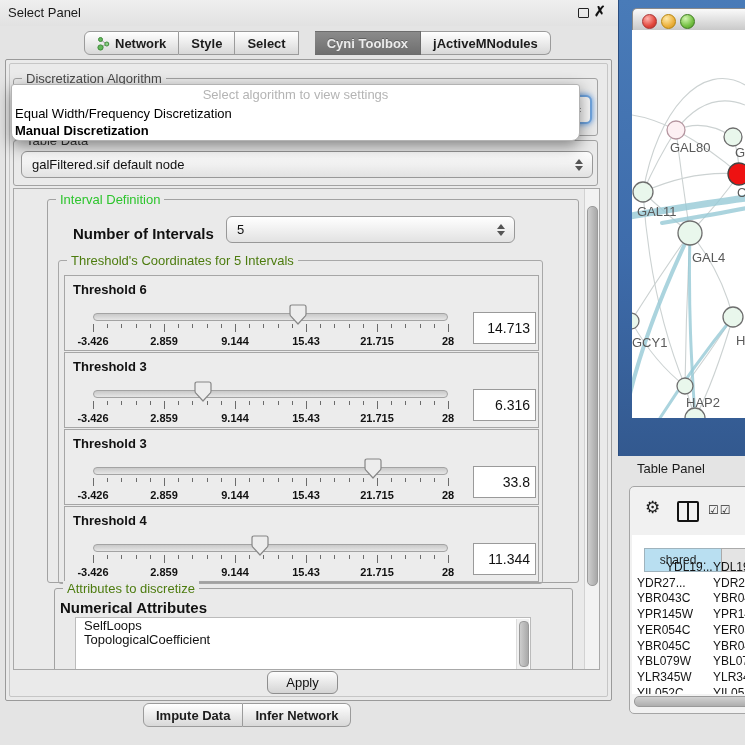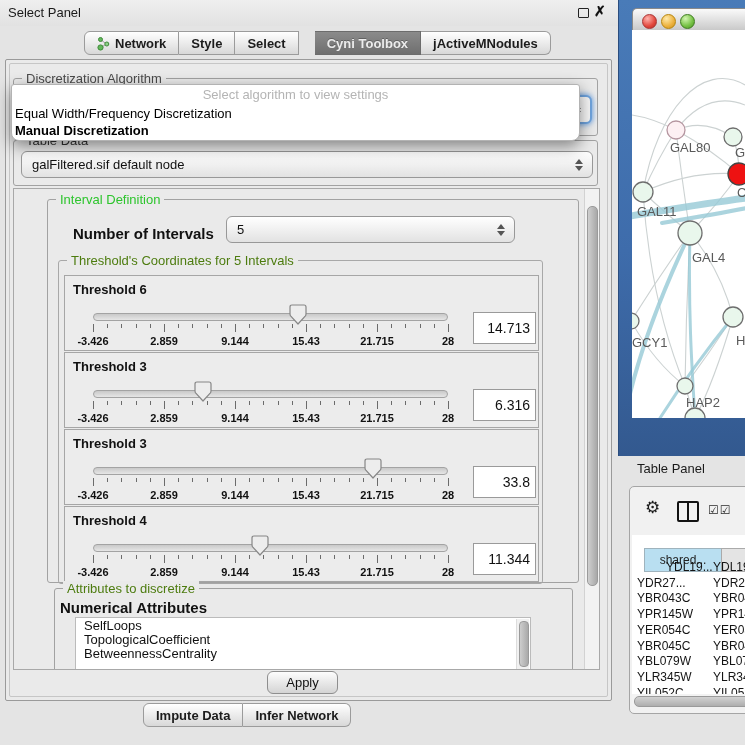--- a/index.html
+++ b/index.html
@@ -393,21 +393,20 @@
     </div>
   </div>
 
   <div class="group" style="left:40px;top:399px;width:517px;height:95px;">
     <span class="group-title t-blue">Attributes to discretize</span>
     <div class="lbl-bold" style="position:absolute;left:5px;top:10px;">Numerical Attributes</div>
     <div class="attr-list" style="left:20px;top:28px;width:454px;height:52px;">
       <div id="attr-items" style="padding-top:1px;">
           <div class="attr-item">SelfLoops</div>
           <div class="attr-item">TopologicalCoefficient</div>
-          <div class="attr-item">BetweennessCentrality</div>
         </div>
       <div class="list-vscroll">
           <div class="list-vthumb"></div>
         </div>
     </div>
   </div>
 
   <div class="vscroll">
     <div class="vthumb" style="top:17px;height:378px;"></div>
   </div>

